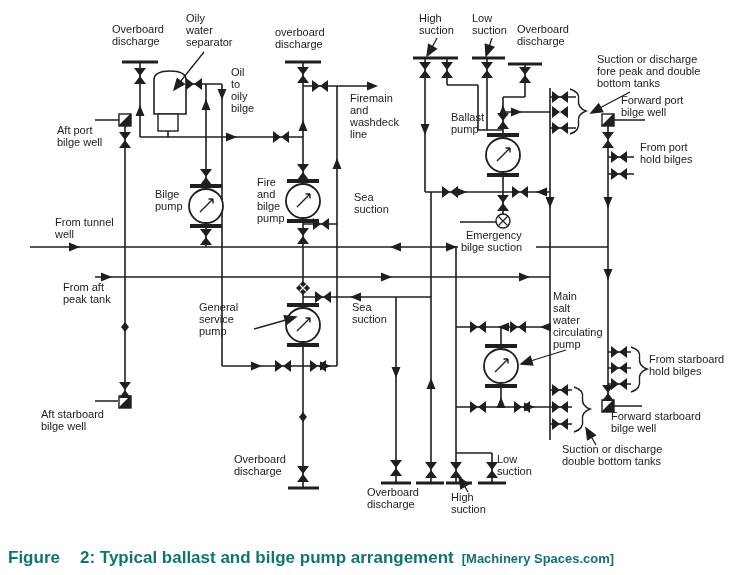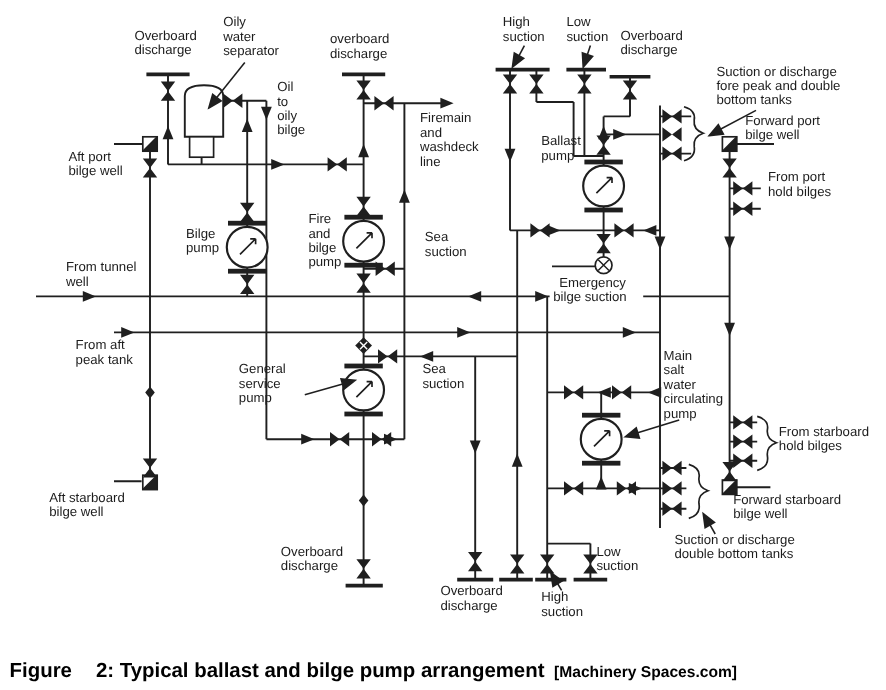--- a/index.html
+++ b/index.html
@@ -1,19 +1,19 @@
 <!DOCTYPE html>
 <html><head>
 <meta charset="utf-8">
 <style>
   html,body{margin:0;padding:0;background:#ffffff;}
   body{width:738px;height:575px;overflow:hidden;font-family:"Liberation Sans",sans-serif;}
   .stage{width:738px;height:575px;background:#fff;position:relative;}
   svg text{font-family:"Liberation Sans",sans-serif;font-size:11px;fill:#1c1c1c;}
-  .caption{color:#000000;font-weight:bold;font-size:17px;padding:9px 0 0 8px;white-space:nowrap;}
+  .caption{color:#0f766e;font-weight:bold;font-size:17px;padding:9px 0 0 8px;white-space:nowrap;}
   .caption .num{margin-left:20px;}
   .caption .src{font-size:13px;margin-left:8px;}
 </style>
 </head>
 <body>
 
 <div class="stage">
 <svg width="738" height="535" viewBox="0 0 738 535">
   <defs>
     <path id="arr" d="M0,0 L-11,-4.5 L-11,4.5 Z" fill="#1f1f1f"></path>

